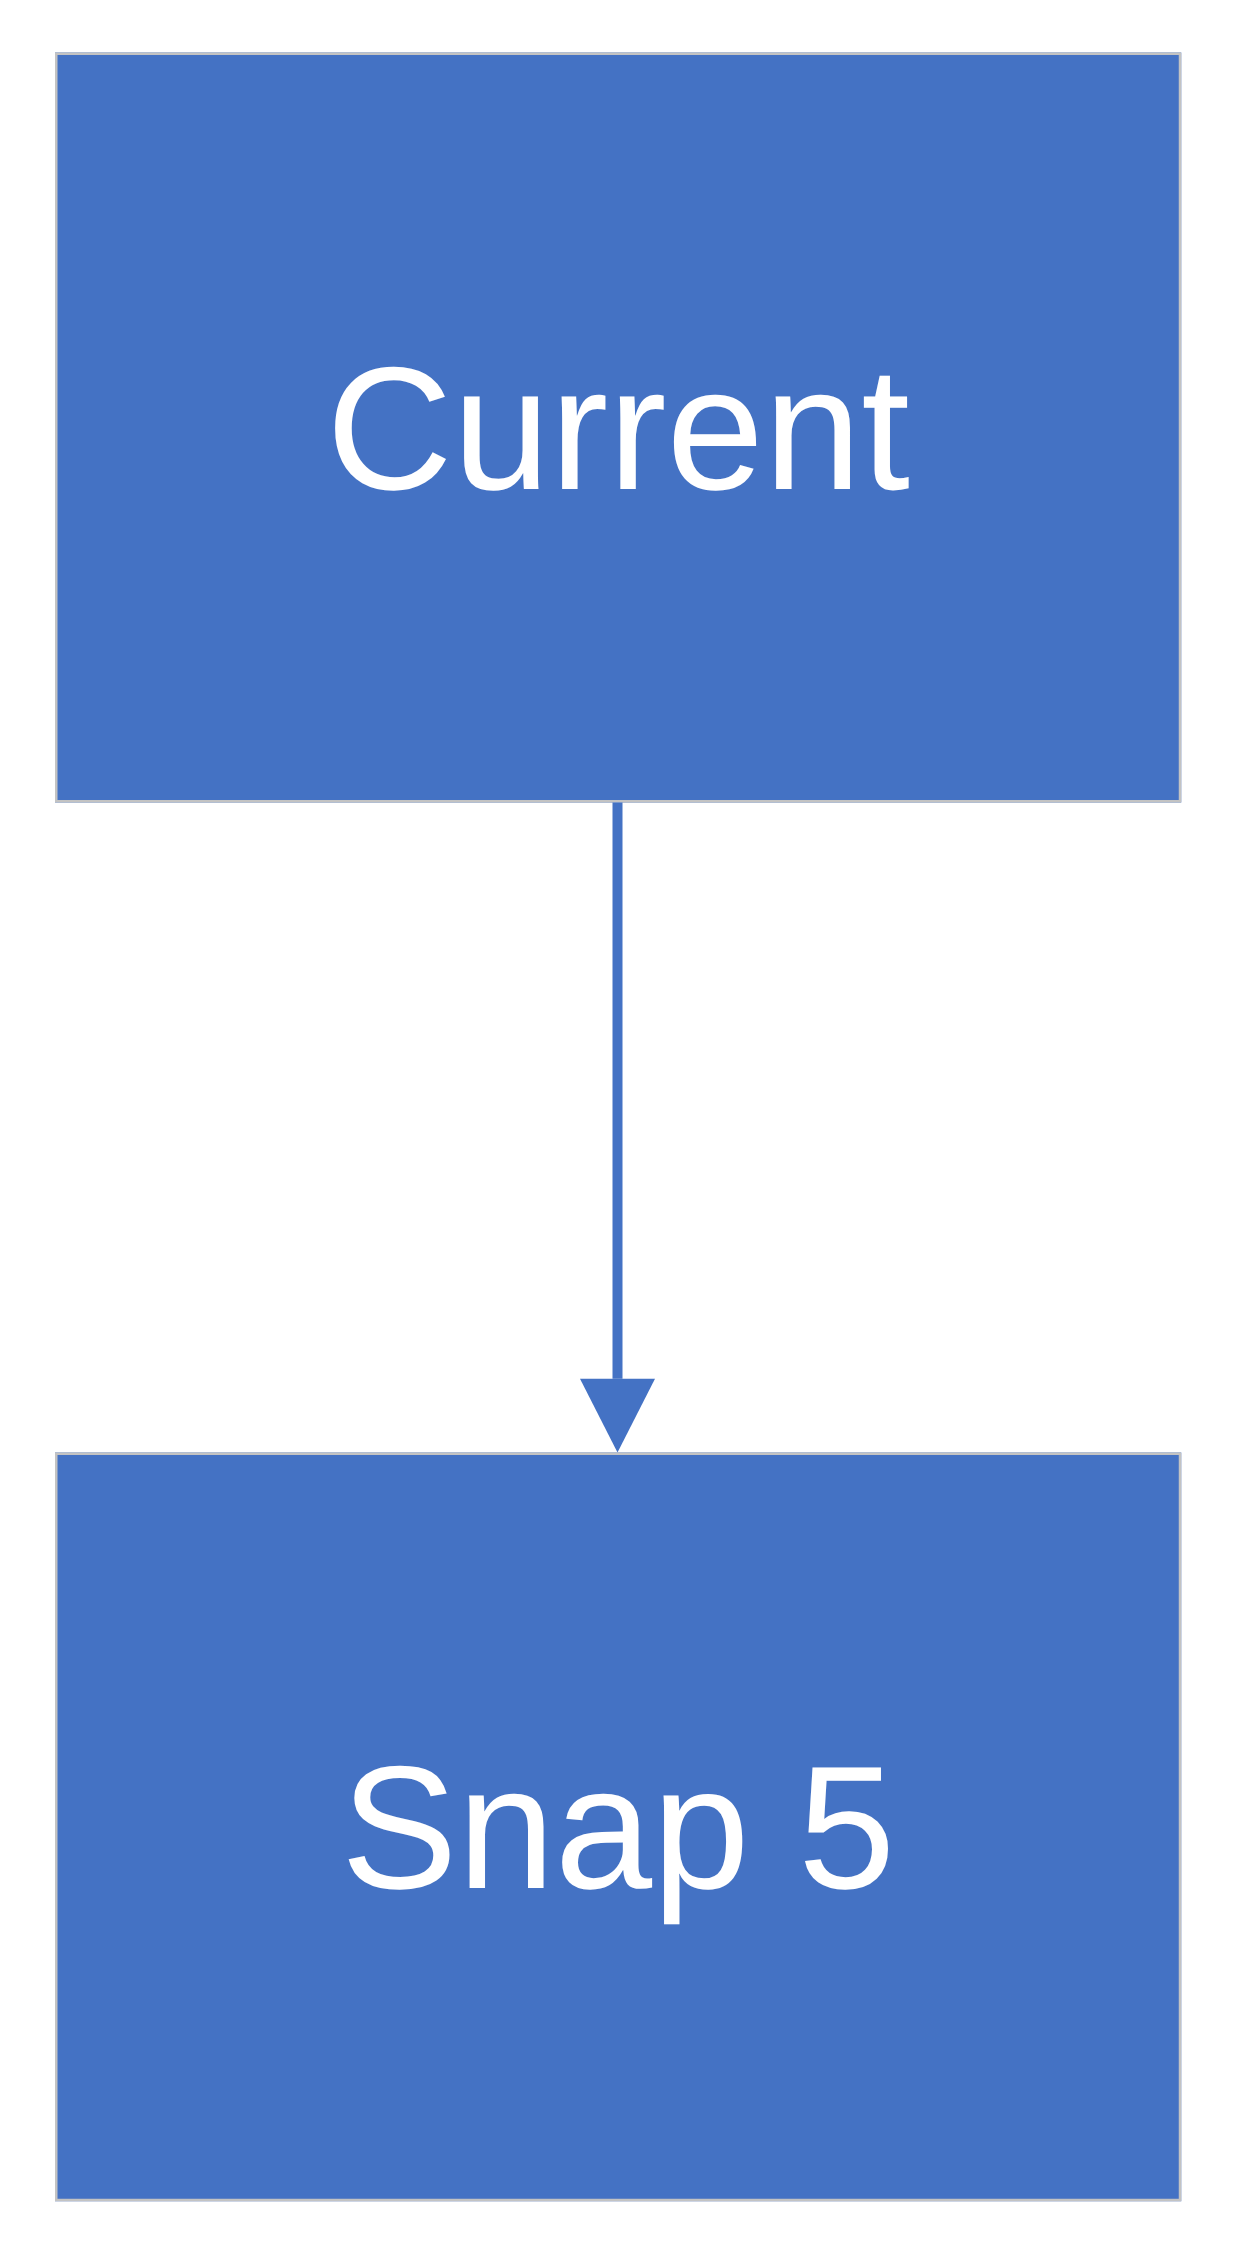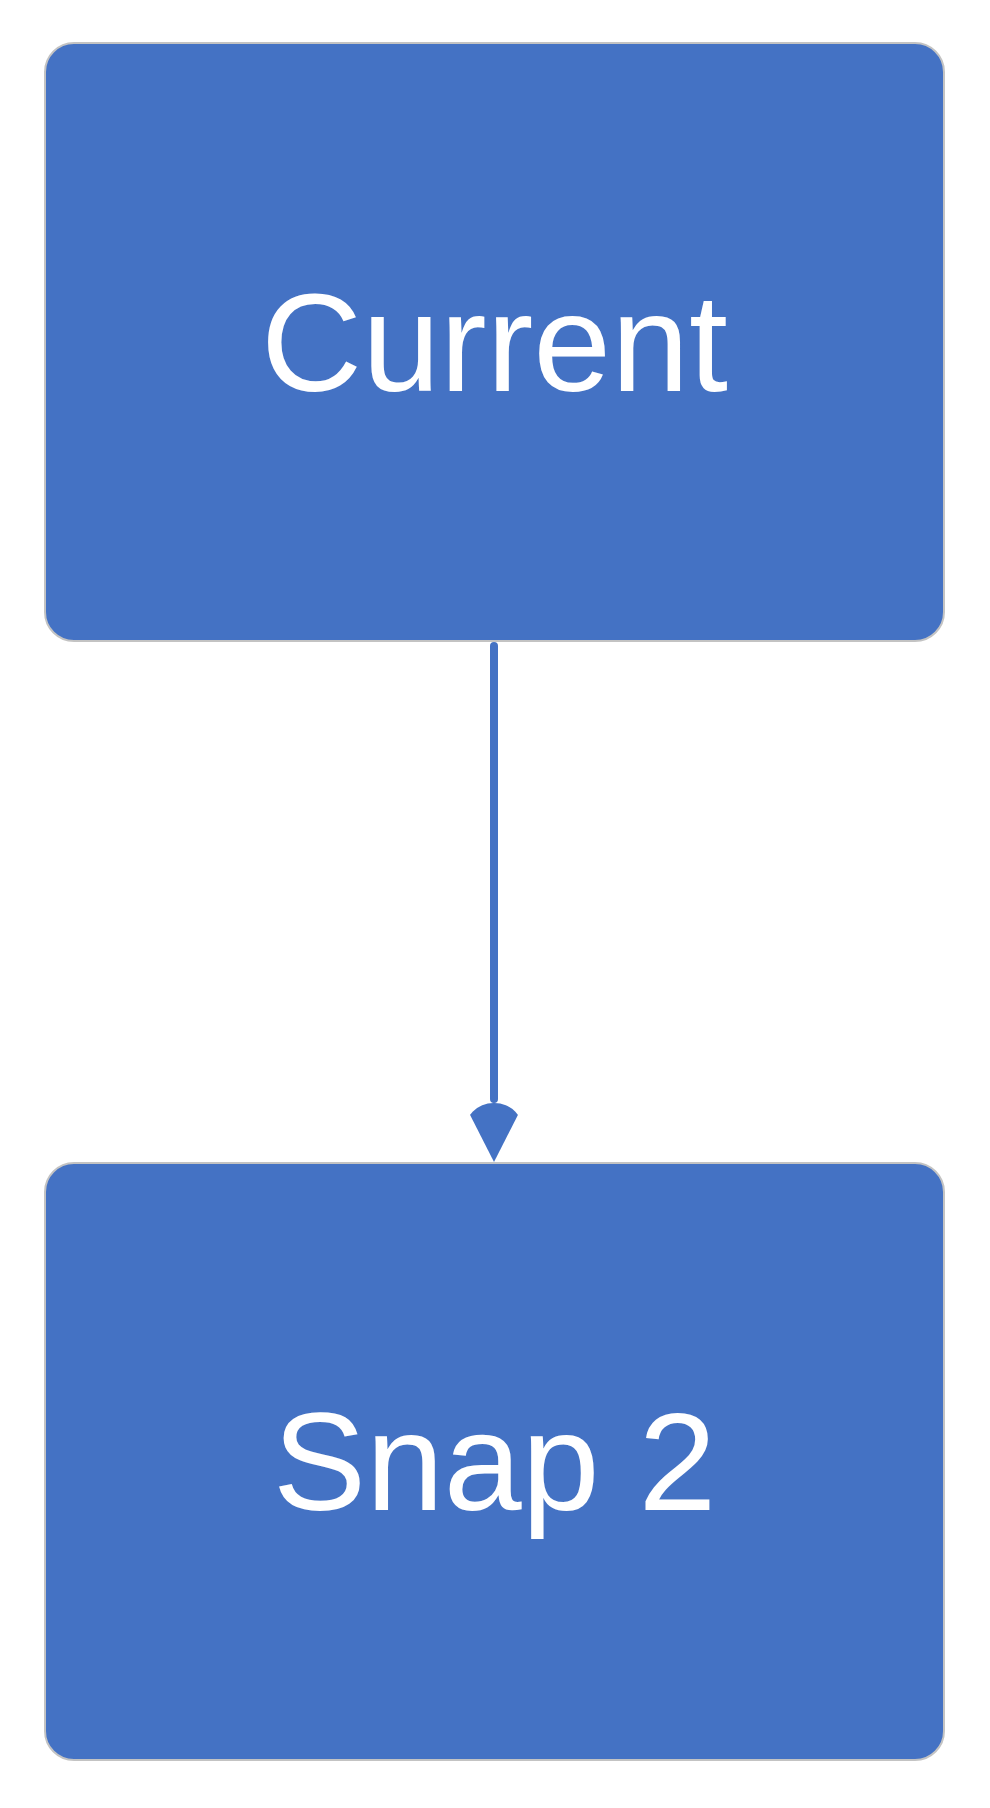--- a/index.html
+++ b/index.html
@@ -1,15 +1,15 @@
 <!DOCTYPE html>
 <html><head>
 <meta charset="utf-8">
 <style>
-  * { margin: 0; padding: 0; box-sizing: border-box; border-radius: 30px; }
+  * { margin: 0; padding: 0; box-sizing: border-box; }
   html, body { background: #ffffff; }
   .canvas {
     position: relative;
     width: 990px;
     height: 1808px;
     background: #ffffff;
     overflow: hidden;
     font-family: "Liberation Sans", "DejaVu Sans", sans-serif;
   }
   .node {
@@ -56,17 +56,17 @@
 
   <div class="node node-top">
     <span>Current</span>
   </div>
 
   <div class="connector-shaft"></div>
   <div class="connector-head"></div>
 
   <div class="node node-bottom">
     <span>
-      <span>Snap 2</span><br>
+      <span>Snap 5</span><br>
     </span>
   </div>
 
 </div>
 
 </body></html>

